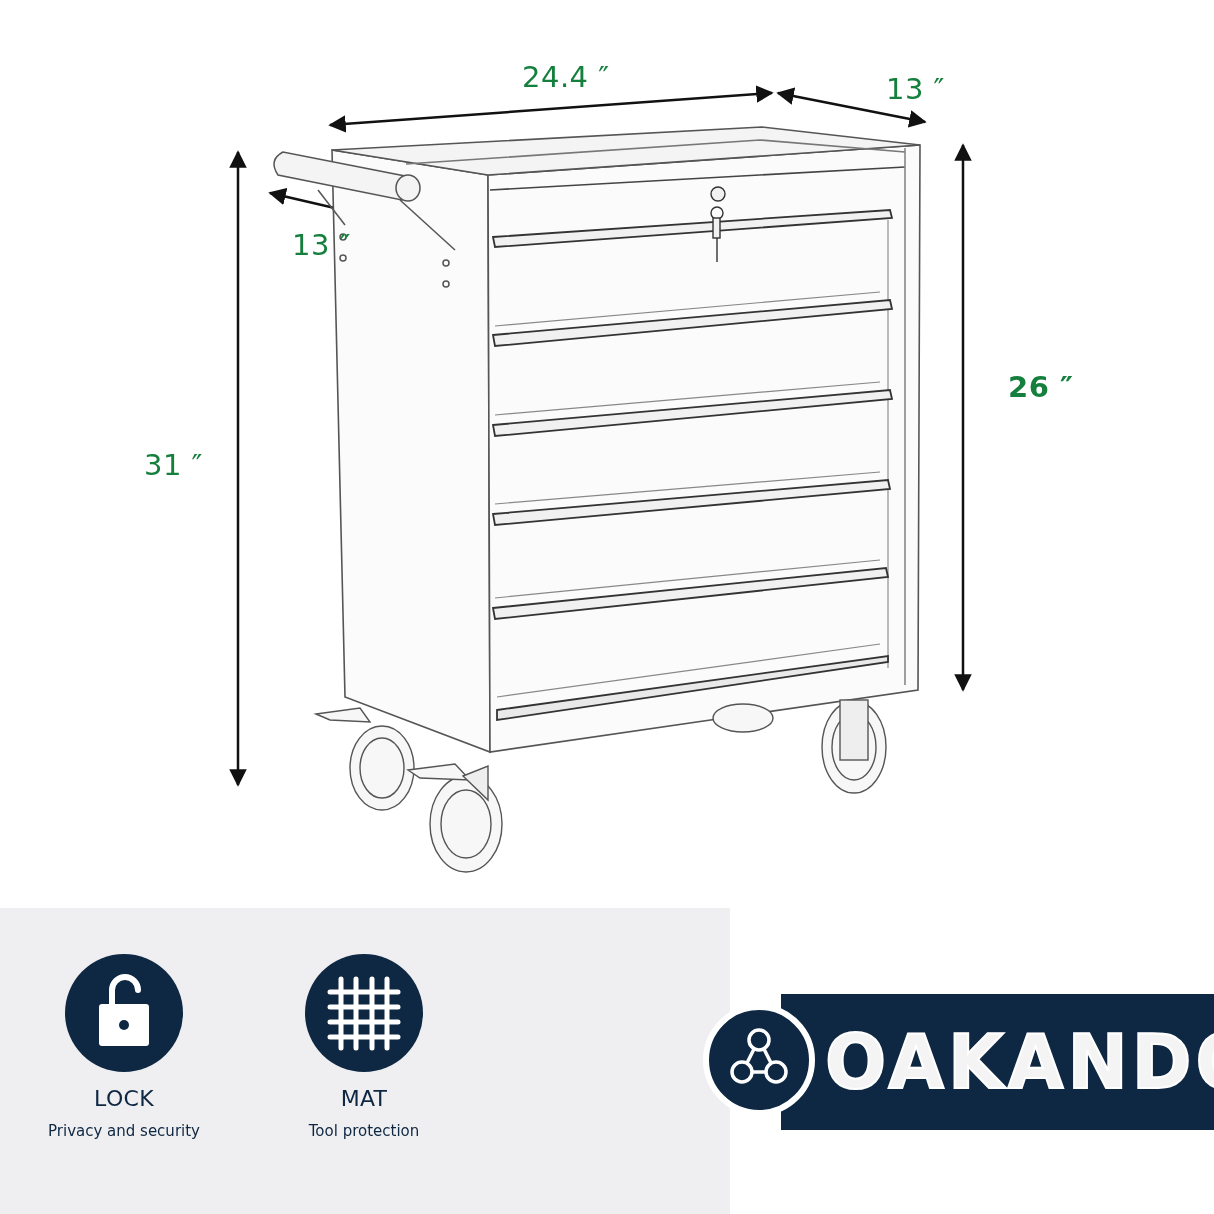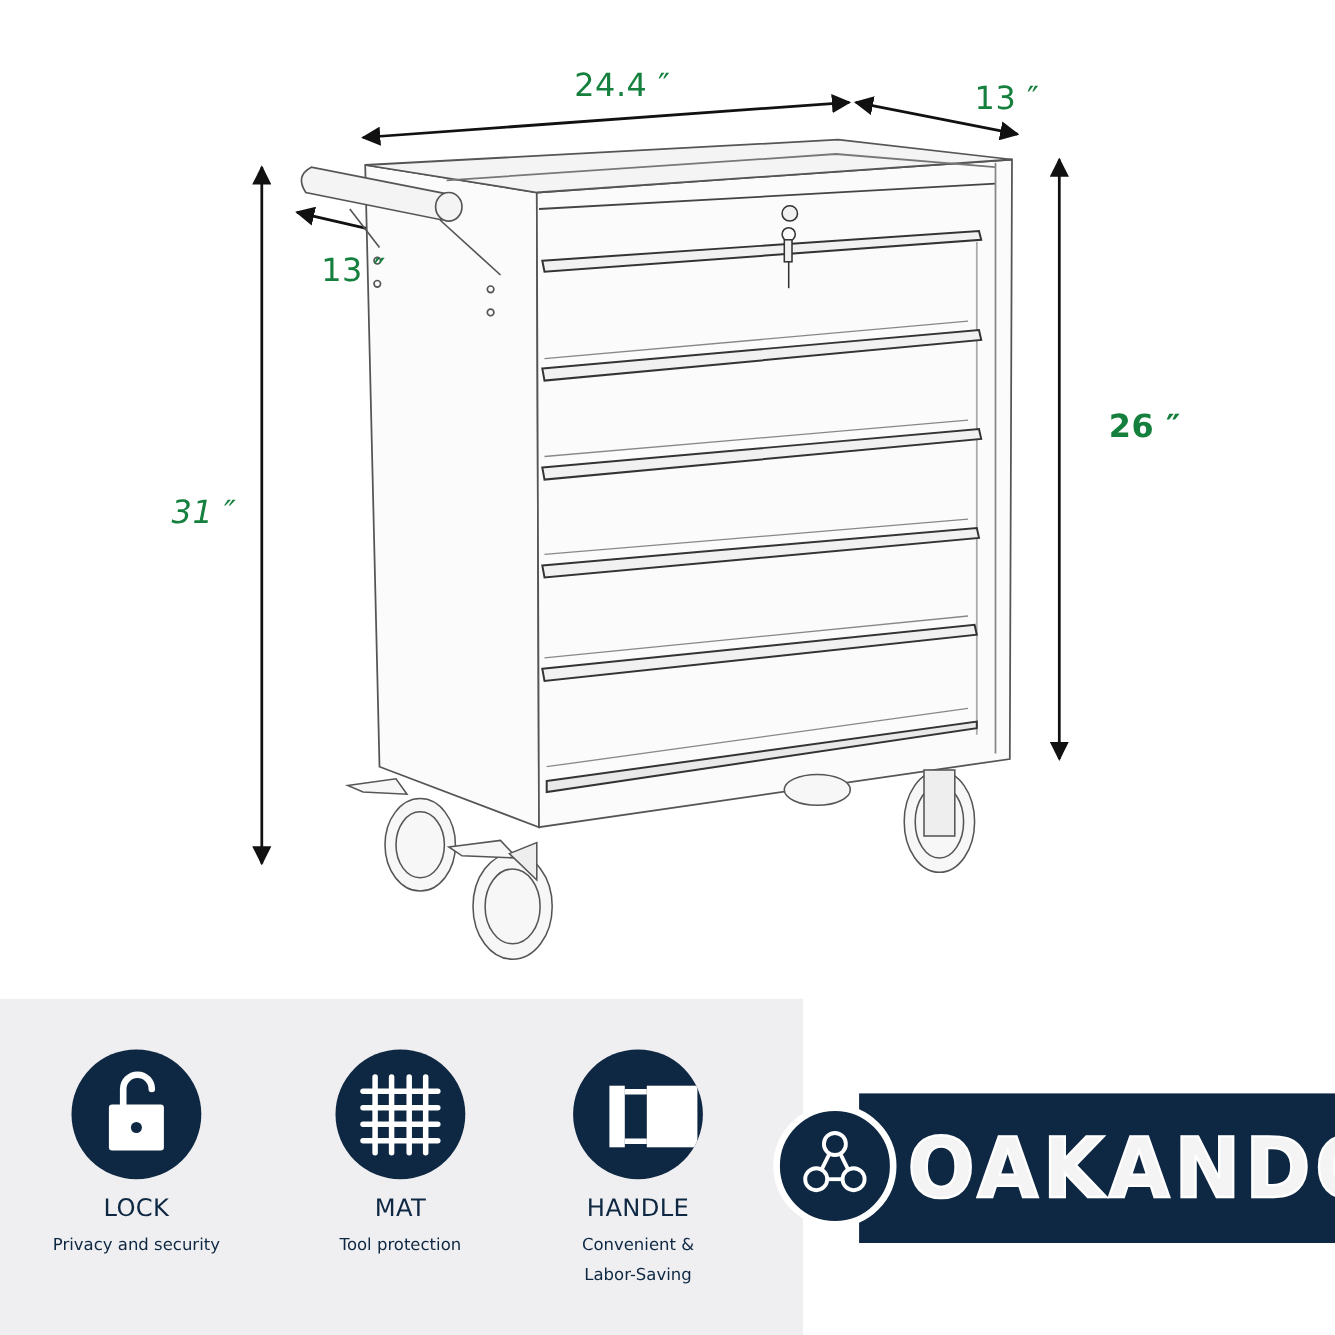--- a/index.html
+++ b/index.html
@@ -110,21 +110,21 @@
     <ellipse cx="743" cy="718" rx="30" ry="14"></ellipse>
     <ellipse cx="854" cy="747" rx="32" ry="46"></ellipse>
     <ellipse cx="854" cy="747" rx="22" ry="33" fill="none"></ellipse>
     <rect x="840" y="700" width="28" height="60" fill="#eee"></rect>
   </g>
 </svg>
 
 <div class="dim-label" style="left:522px; top:60px;">24.4 ″</div>
 <div class="dim-label" style="left:886px; top:72px;">13 ″</div>
 <div class="dim-label" style="left:292px; top:228px;">13 ″</div>
-<div class="dim-label" style="left:156px; top:448px;font-style:italic;">31 ″</div>
+<div class="dim-label" style="left:144px; top:448px;">31 ″</div>
 <div class="dim-label" style="left:1008px; top:370px;font-weight:bold;">26 ″</div>
 
 <div class="features-panel">
 
   <div class="feature" style="left:24px;">
     <div class="circle">
       <svg width="118" height="118" viewBox="0 0 118 118">
         <path d="M47,50 L47,36 A13,13 0 0 1 73,36" fill="none" stroke="#fff" stroke-width="6" stroke-linecap="round"></path>
         <rect x="34" y="50" width="50" height="42" rx="3" fill="#fff"></rect>
         <circle cx="59" cy="71" r="5" fill="#0e2742"></circle>
@@ -146,35 +146,20 @@
           <line x1="25" y1="53" x2="93" y2="53"></line>
           <line x1="25" y1="68" x2="93" y2="68"></line>
           <line x1="25" y1="83" x2="93" y2="83"></line>
         </g>
       </svg>
     </div>
     <div class="title">MAT</div>
     <div class="sub">Tool protection</div>
   </div>
 
-  <div class="feature" style="left:480px;">
-    <div class="circle">
-      <svg width="118" height="118" viewBox="0 0 118 118">
-        <rect x="33" y="33" width="14" height="56" fill="#fff"></rect>
-        <rect x="47" y="36" width="20" height="5" fill="#fff"></rect>
-        <rect x="47" y="81" width="20" height="5" fill="#fff"></rect>
-        <rect x="67" y="33" width="46" height="56" fill="#fff"></rect>
-      </svg>
-    </div>
-    <div class="title">HANDLE</div>
-    <div class="sub">
-      <div>Convenient &amp;</div>
-      <div>Labor-Saving</div>
-    </div>
-  </div>
 </div>
 
 <div class="brand-banner"></div>
 <div class="brand-logo">
   <svg width="100" height="100" viewBox="0 0 100 100">
     <g stroke="#fff" stroke-width="3.5" fill="none">
       <circle cx="50" cy="30" r="10"></circle>
       <circle cx="33" cy="62" r="10"></circle>
       <circle cx="67" cy="62" r="10"></circle>
       <line x1="45" y1="39" x2="38" y2="53"></line>

